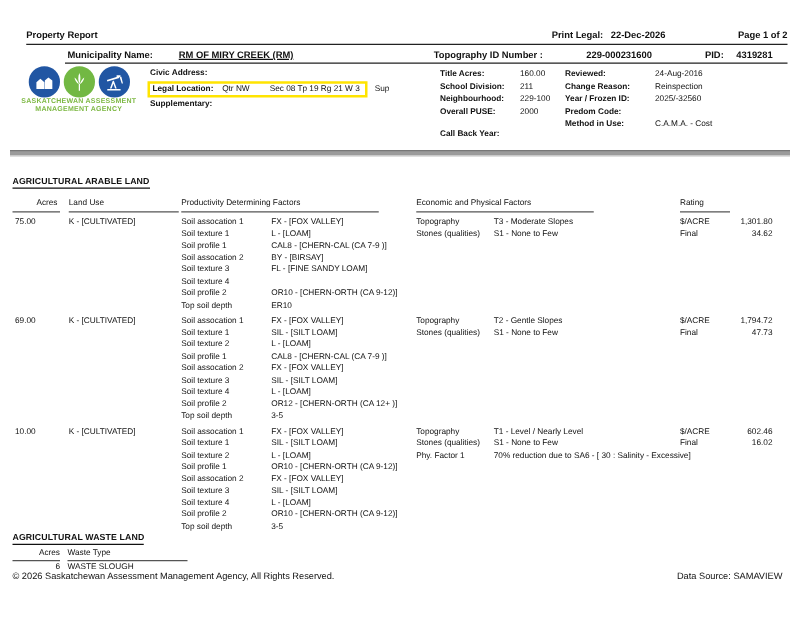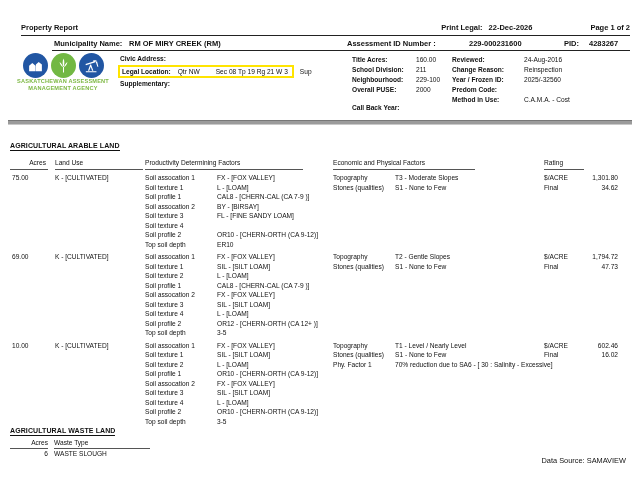--- a/index.html
+++ b/index.html
@@ -10,21 +10,21 @@
   
   .report-header{position:absolute;left:10px;right:10px;top:23px;display:flex;align-items:flex-end;
                  border-bottom:1px solid #222;padding-bottom:3px;font-size:7.5px;font-weight:bold;margin-left:11px;}
   .rh-right{margin-left:auto;display:flex;gap:6px;}
   .rh-page{margin-left:52px;}
 
   
   .muni-row{position:absolute;left:10px;right:10px;top:37px;height:13px;
             border-bottom:1px solid #222;font-size:7.5px;font-weight:bold;margin-left:42px;}
   .muni-row span{position:absolute;top:2px;white-space:nowrap;}
-  .m-name-label{left:2px;}  .m-name{left:77px;}
+  .m-name-label{left:2px;}  .m-name{left:91px;text-decoration:underline;}
   .m-aid-label{left:295px;} .m-aid{left:417px;}
   .m-pid-label{left:512px;} .m-pid{left:537px;}
 
   
   .info{position:absolute;left:10px;right:10px;top:52px;height:68px;font-size:6.6px;}
   .logo{position:absolute;left:0;top:1px;width:106px;text-align:center;}
   .logo-circles{display:flex;justify-content:center;gap:3px;}
   .circle{width:25px;height:25px;border-radius:50%;display:flex;align-items:center;justify-content:center;}
   .brand{font-size:30px;font-weight:bold;color:#2156a3;line-height:27px;letter-spacing:-1px;}
   .tagline{font-size:5.6px;color:#7db843;line-height:6.5px;letter-spacing:.2px;font-weight:bold;}
@@ -95,24 +95,24 @@
     <span class="rh-right">
       <span>Print Legal:</span>
       <span>22-Dec-2026</span>
       <span class="rh-page">Page 1 of 2</span>
     </span>
   </div>
 
   <div class="muni-row">
     <span class="m-name-label">Municipality Name:</span>
     <span class="m-name">RM OF MIRY CREEK (RM)</span>
-    <span class="m-aid-label">Assessment ID Number :</span>
+    <span class="m-aid-label">Topography ID Number :</span>
     <span class="m-aid">229-000231600</span>
     <span class="m-pid-label">PID:</span>
-    <span class="m-pid">4283267</span>
+    <span class="m-pid">4319281</span>
   </div>
 
   <div class="info">
 
     <div class="logo">
       <div class="logo-circles">
         <span class="circle" style="background:#2156a3">
           <svg width="17" height="17" viewBox="0 0 24 24">
               <path fill="#fff" d="M3 12.5 7.5 8.5 12 12.5V20H3zM5 14h2v2H5zm4 0h2v2H9z M12.5 10.5 16.5 7 21 10.5V20h-8.5zM15 12.5h2v2h-2z"></path>
             </svg>
@@ -406,16 +406,17 @@
       <span class="w-acres-h">Acres</span>
       <span class="w-type-h">Waste Type</span>
     </div>
     <div class="w-row">
       <span class="w-acres">6</span>
       <span class="w-type">WASTE SLOUGH</span>
     </div>
   </div>
 
   <div class="footer">
+    <span>© 2026 Saskatchewan Assessment Management Agency, All Rights Reserved.</span>
     <span class="f-right">Data Source: SAMAVIEW</span>
   </div>
 
 </div>
 
 </body></html>

